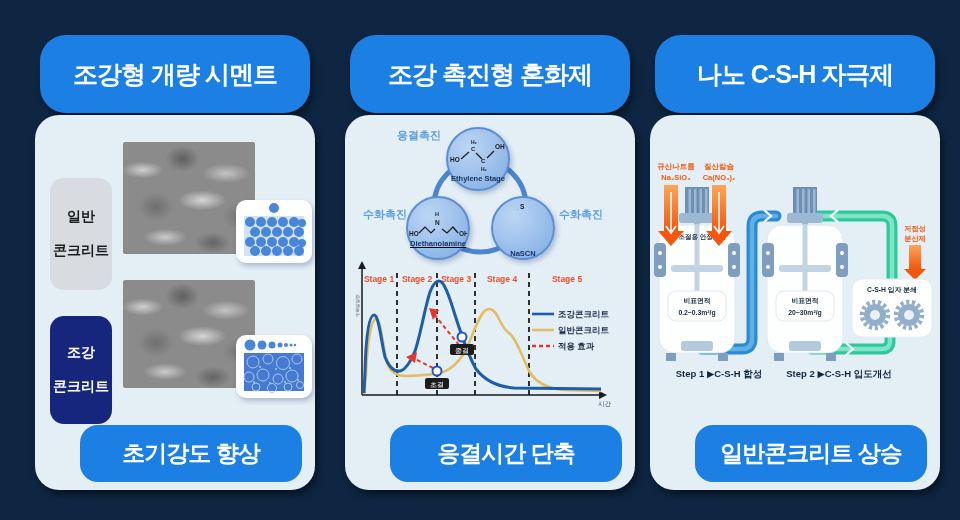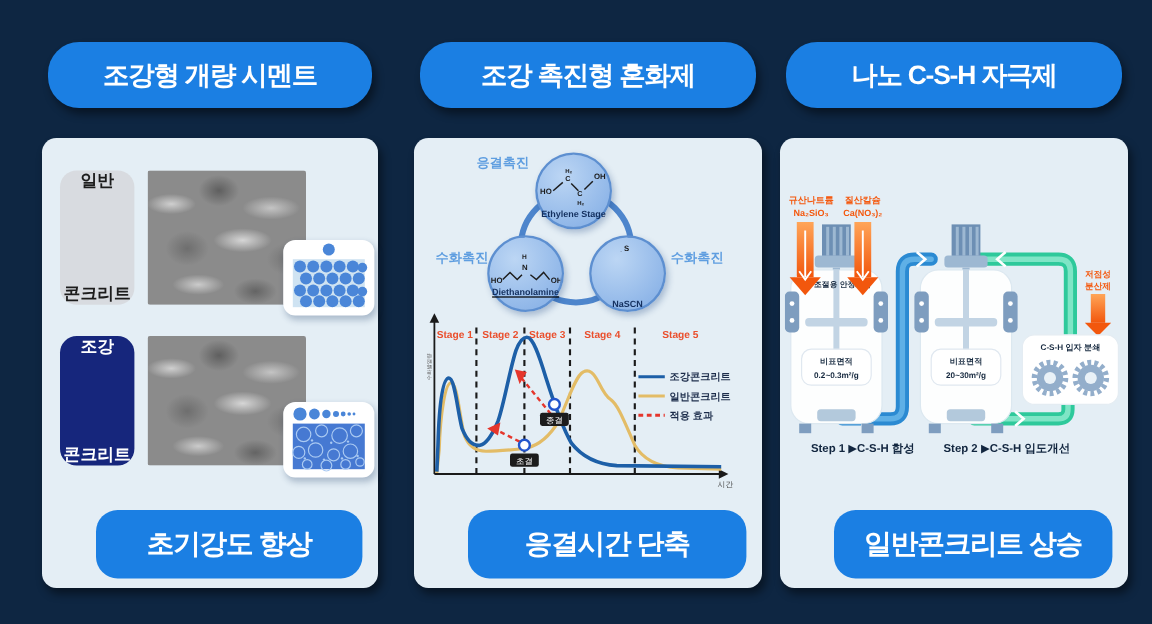--- a/index.html
+++ b/index.html
@@ -1,30 +1,30 @@
 <!DOCTYPE html>
 <html><head>
 <meta charset="utf-8">
 <style>
   html,body{margin:0;padding:0;}
   body{width:960px;height:520px;background:#0e2642;position:relative;overflow:hidden;
        font-family:"Liberation Sans","DejaVu Sans",sans-serif;}
   .column{position:absolute;top:35px;}
   #col1{left:35px;width:280px;} #col2{left:345px;width:290px;} #col3{left:650px;width:290px;}
-  .title-btn{position:absolute;top:0;left:5px;right:5px;height:55px;background:#1b7fe3;
+  .title-btn{position:absolute;top:0;left:5px;right:5px;height:78px;background:#1b7fe3;
        border-radius:26px;display:flex;align-items:center;justify-content:center;color:#fff;
-       font-weight:bold;font-size:22px;letter-spacing:-1px;box-shadow:3px 5px 7px rgba(0,0,0,.45);}
+       font-weight:bold;font-size:25px;letter-spacing:-1px;box-shadow:3px 5px 7px rgba(0,0,0,.45);}
   .panel{position:absolute;top:80px;left:0;right:0;height:375px;background:#e4eef5;
-       border-radius:12px;box-shadow:3px 5px 7px rgba(0,0,0,.45);}
+       border-radius:24px;box-shadow:3px 5px 7px rgba(0,0,0,.45);}
   .footer-btn{position:absolute;bottom:8px;left:13px;right:13px;height:57px;background:#1b7fe3;
        border-radius:18px;display:flex;align-items:center;justify-content:center;color:#fff;
        font-weight:bold;font-size:23px;letter-spacing:-1px;margin-left:32px;}
   
   .spec-label{position:absolute;width:62px;border-radius:14px;display:flex;flex-direction:column;
-       justify-content:space-between;align-items:center;gap:16px;font-weight:bold;font-size:14px;}
+       justify-content:center;align-items:center;gap:16px;font-weight:bold;font-size:14px;margin-top:36px;}
   #lbl-normal{left:15px;top:27px;height:112px;background:#d8dbe0;color:#1c1c1c;}
   #lbl-early{left:15px;top:165px;height:108px;background:#16267c;color:#fff;}
   .sem{position:absolute;left:88px;width:132px;background-color:#8b8b8b;border-radius:2px;
        background-image:
         radial-gradient(ellipse 34px 14px at 15% 25%,#cfcfcf,transparent 60%),
         radial-gradient(ellipse 26px 20px at 45% 15%,#5f5f5f,transparent 65%),
         radial-gradient(ellipse 40px 16px at 78% 28%,#c4c4c4,transparent 60%),
         radial-gradient(ellipse 30px 24px at 25% 58%,#6e6e6e,transparent 60%),
         radial-gradient(ellipse 44px 18px at 60% 52%,#d6d6d6,transparent 55%),
         radial-gradient(ellipse 28px 22px at 88% 66%,#757575,transparent 60%),

